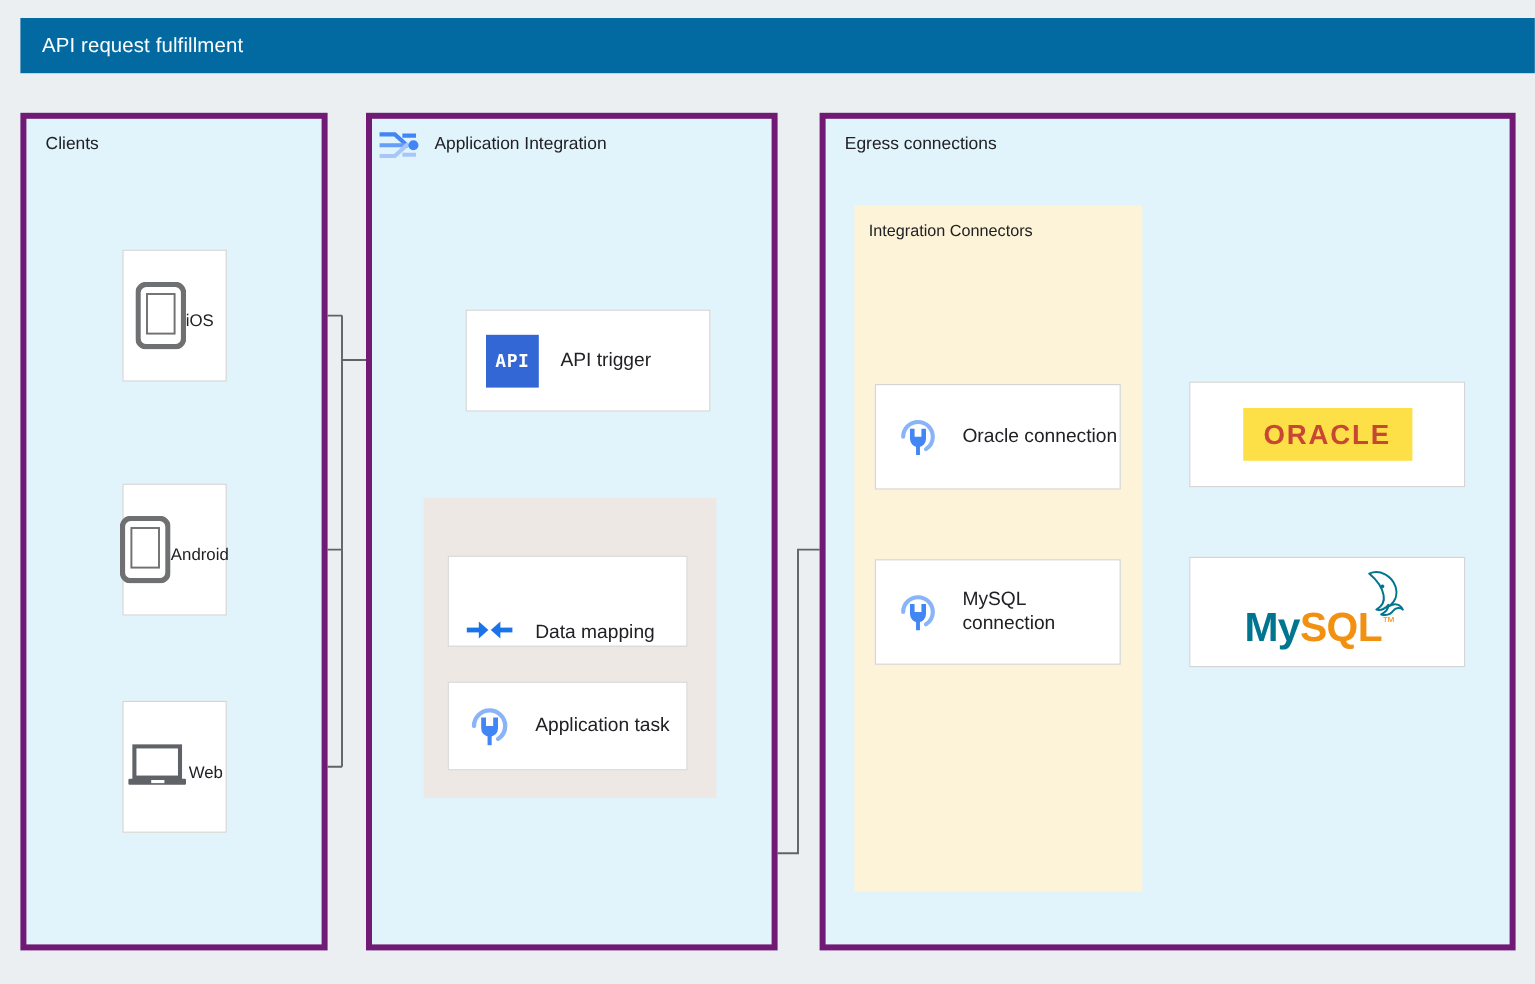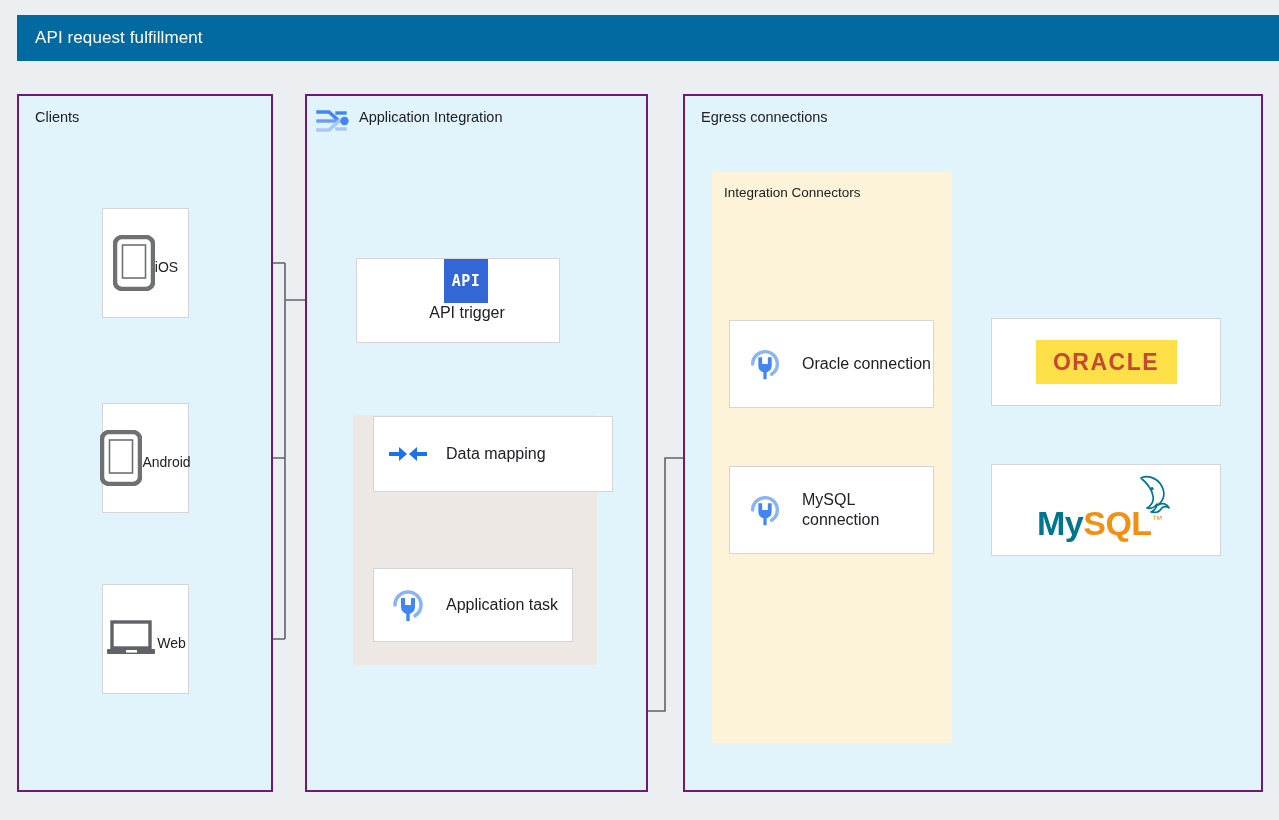--- a/index.html
+++ b/index.html
@@ -17,21 +17,21 @@
   .titlebar{
     position:absolute;left:17px;top:15px;width:1262px;height:46px;
     background:#0369a1;color:#fff;
     display:flex;align-items:center;
     box-sizing:border-box;padding-left:18px;
   }
   .titlebar .t{font-size:17px;letter-spacing:.1px;}
 
   
   .panel{
-    position:absolute;background:#e1f3fb;border:2px solid #701a75;
+    position:absolute;background:#e1f3fb;border:5px solid #701a75;
     box-sizing:border-box;
     text-align:center;
   }
   .panel > .plabel{
     position:absolute;left:16px;top:13px;
     font-size:14.5px;color:#202124;white-space:nowrap;
   }
   #panel-clients{left:17px;top:94px;width:256px;height:698px;}
   #panel-appint{left:305px;top:94px;width:343px;height:698px;}
   #panel-egress{left:683px;top:94px;width:580px;height:698px;}
@@ -63,22 +63,22 @@
   .card .clabel{font-size:14.5px;color:#202124;line-height:1.25;}
   .card.vert .clabel{margin-top:10px;font-size:14px;}
   .card.horiz .clabel{margin-left:18px;font-size:16px;}
 
   
   #card-ios{left:102px;top:208px;width:87px;height:110px;}
   #card-android{left:102px;top:403px;width:87px;height:110px;}
   #card-web{left:102px;top:584px;width:87px;height:110px;}
 
   
-  #card-apitrigger{left:356px;top:258px;width:204px;height:85px;flex-direction:column;}
-  #card-datamapping{left:373px;top:416px;width:240px;height:76px;}
+  #card-apitrigger{left:388px;top:258px;width:204px;height:85px;}
+  #card-datamapping{left:373px;top:463px;width:200px;height:76px;align-items:flex-end;}
   #card-connectorstask{left:373px;top:568px;width:200px;height:74px;}
 
   
   #card-oracleconn{left:729px;top:320px;width:205px;height:88px;}
   #card-mysqlconn{left:729px;top:466px;width:205px;height:88px;}
   #card-oraclelogo{left:991px;top:318px;width:230px;height:88px;}
   #card-mysqllogo{left:991px;top:464px;width:230px;height:92px;}
 
   .card.logo{display:flex;align-items:center;justify-content:center;}
 

